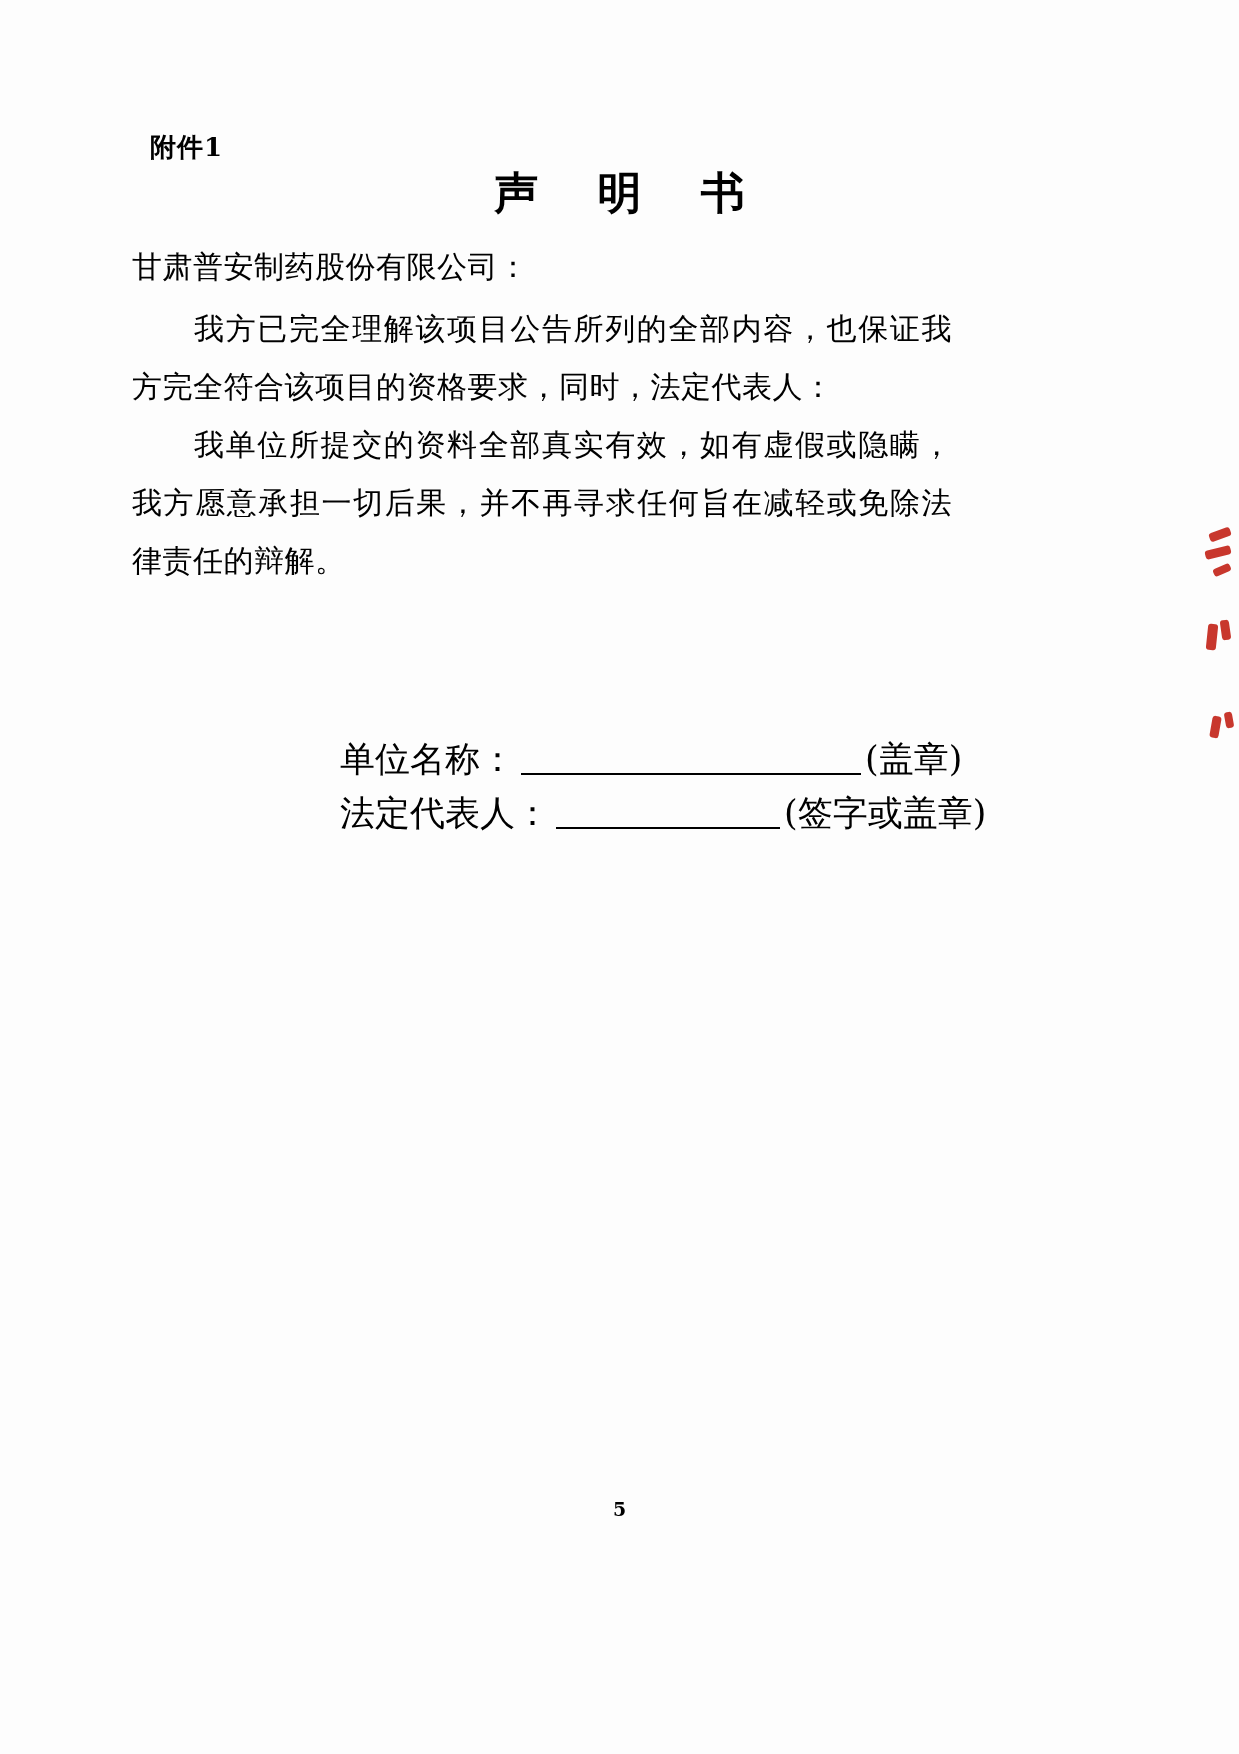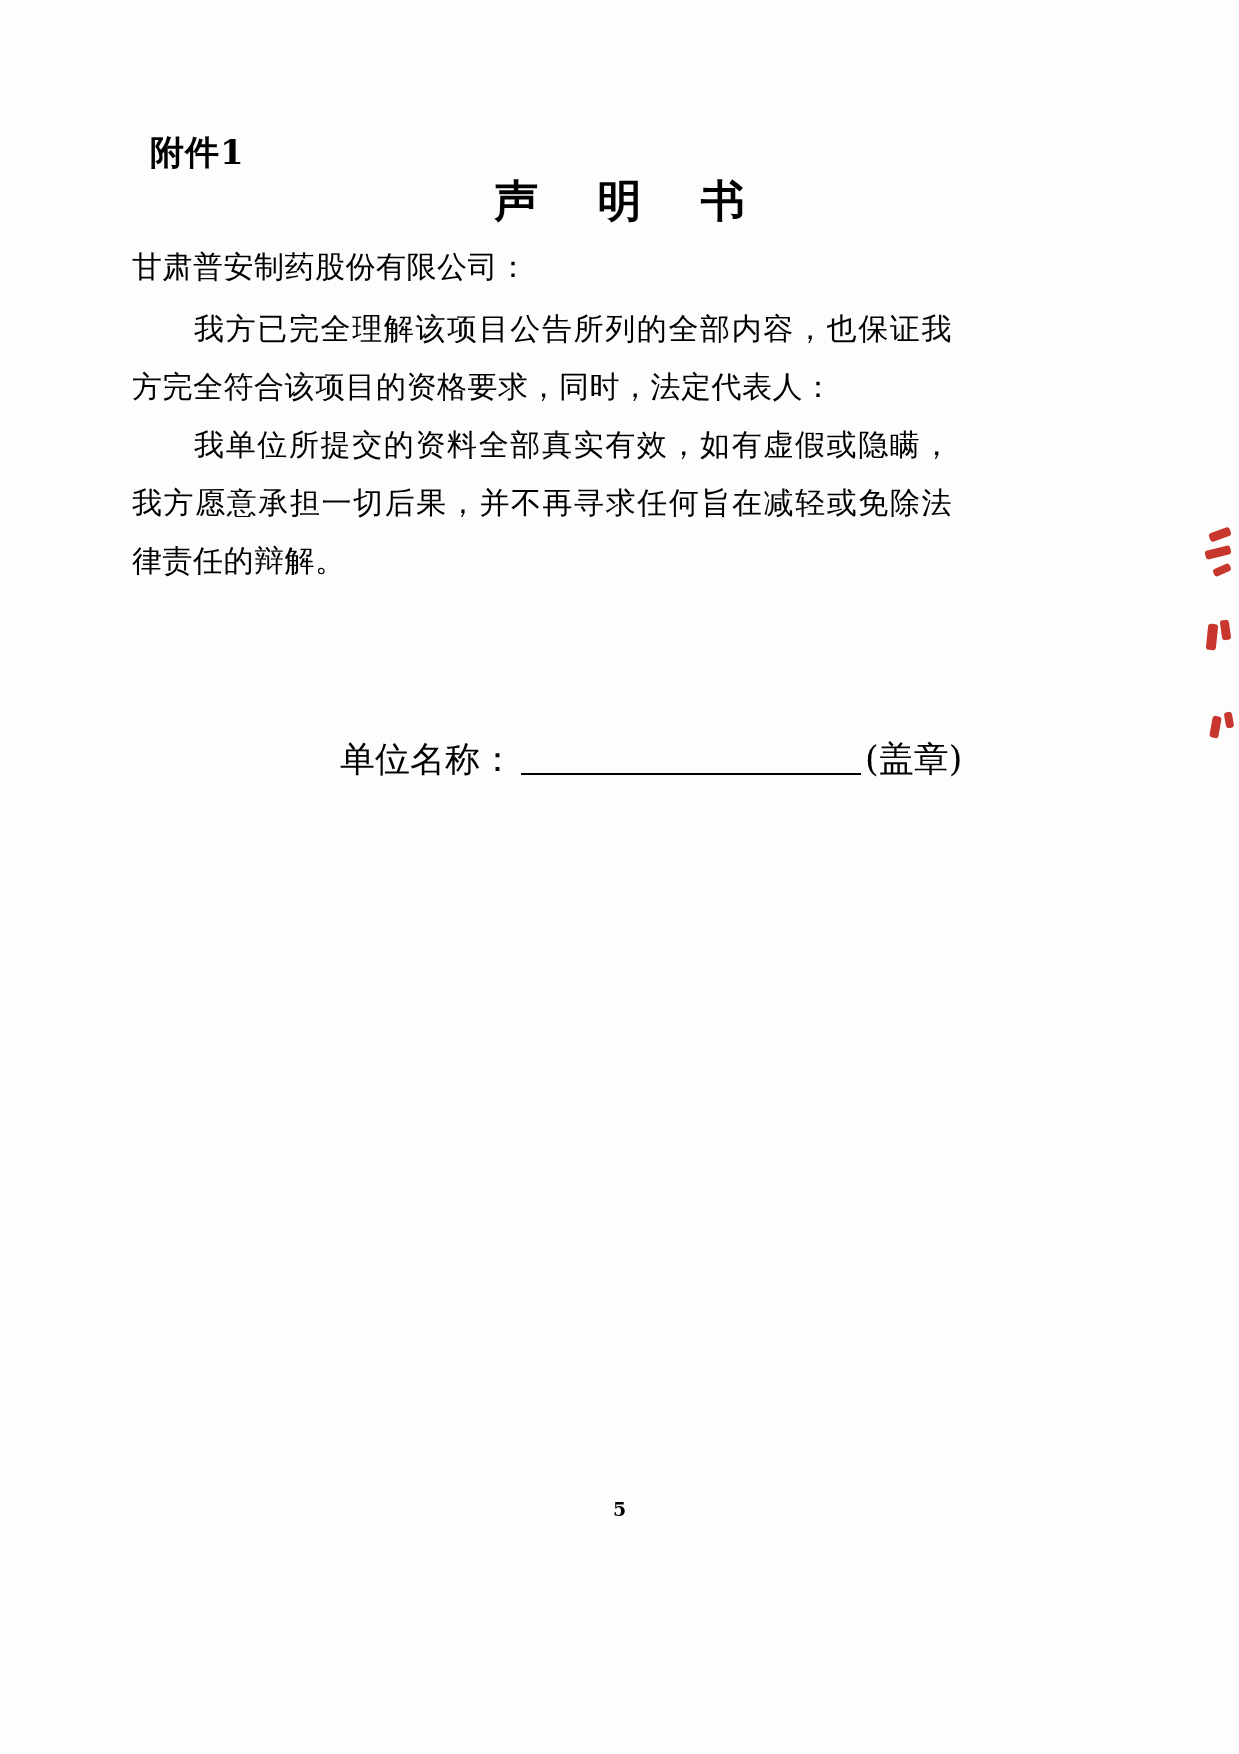--- a/index.html
+++ b/index.html
@@ -20,32 +20,32 @@
     position: absolute;
     inset: 0;
     background: #fdfdfd;
   }
 
   
   .attachment-label {
     position: absolute;
     left: 150px;
     top: 130px;
-    font-size: 34px;
+    font-size: 26px;
     font-weight: 700;
     letter-spacing: 1px;
     font-family: "DejaVu Serif", "Liberation Serif", serif;
   }
 
   
   .doc-title {
     position: absolute;
     left: 0;
     right: 0;
-    top: 172px;
+    top: 164px;
     text-align: center;
     font-size: 44px;
     font-weight: 700;
     letter-spacing: 22px;
     font-family: "DejaVu Serif", "Liberation Serif", serif;
     padding-left: 22px;
   }
 
   
   .body-block {
@@ -159,20 +159,23 @@
     <p class="para">我单位所提交的资料全部真实有效，如有虚假或隐瞒，我方愿意承担一切后果，并不再寻求任何旨在减轻或免除法律责任的辩解。</p>
 
   </div>
 
   <div class="sign-block">
 
     <div class="sign-row">
       <span>单位名称：</span><span class="blank-long"></span><span>(盖章)</span>
     </div>
 
+    <div class="sign-row">
+      <span>法定代表人：</span><span class="blank-mid"></span><span>(签字或盖章)</span>
+    </div>
 
 
   </div>
 
   <div class="seal-fragment">
     <span class="seal-stroke s1"></span>
     <span class="seal-stroke s2"></span>
     <span class="seal-stroke s3"></span>
     <span class="seal-stroke s4"></span>
     <span class="seal-stroke s5"></span>

